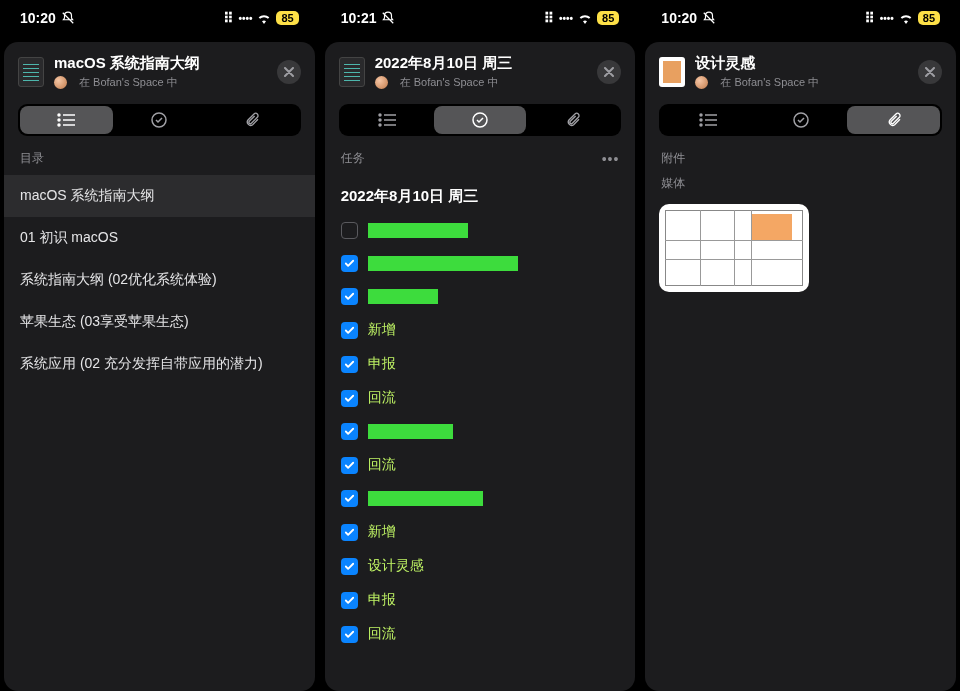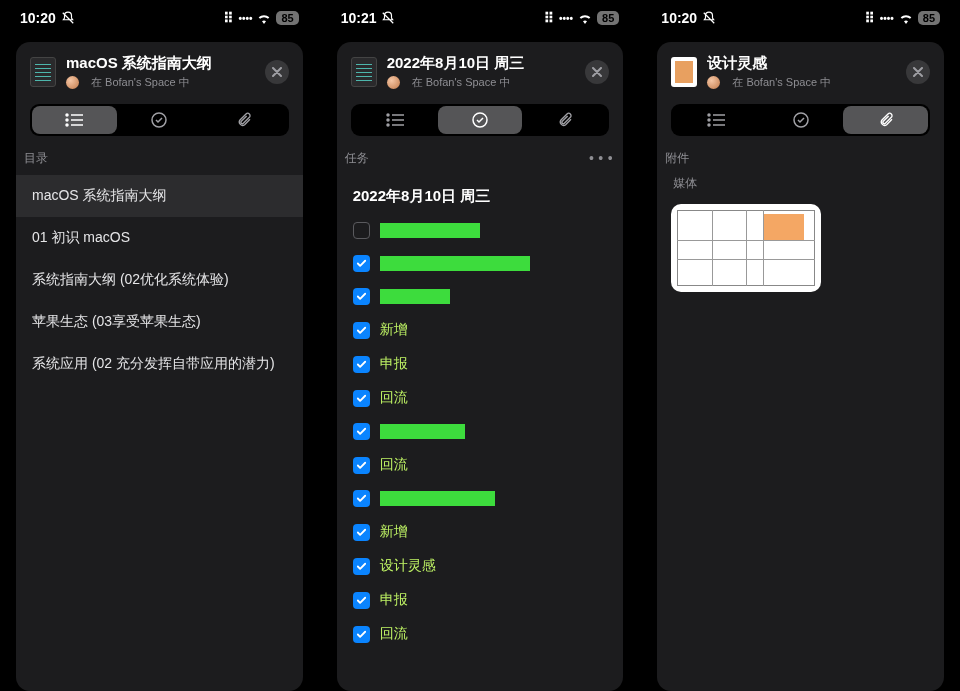--- a/index.html
+++ b/index.html
@@ -27,29 +27,29 @@
       align-items: center;
       padding: 10px 20px 6px;
       color: #fff;
       font-weight: 600;
       font-size: 14px;
       gap: 42px;
     }
     .status-left { display: flex; align-items: center; gap: 5px; }
     .status-right { display: flex; align-items: center; gap: 4px; }
     .battery-badge {
-      background: #737373;
+      background: #fde047;
       color: #000;
       border-radius: 5px;
       padding: 1px 5px;
       font-size: 11px;
       font-weight: 700;
     }
     .card {
-      margin: 10px 16px 0;
+      margin: 10px 4px 0;
       background: #1c1c1e;
       border-radius: 14px;
       flex: 1;
       display: flex;
       flex-direction: column;
       overflow: hidden;
     }
     .card-header {
       display: flex;
       align-items: center;
@@ -139,22 +139,21 @@
       padding: 6px 0;
       border-radius: 8px;
       color: #a0a0a5;
       cursor: pointer;
     }
     .seg.active { background: #555557; color: #fff; }
     .section-label-row {
       display: flex;
       align-items: center;
       justify-content: space-between;
-      padding: 4px 8px 8px;
-      font-family: Liberation Mono, monospace;
+      padding: 4px 16px 8px;
     }
     .section-label {
       color: #8e8e93;
       font-size: 12px;
     }
     .more-icon {
       color: #8e8e93;
       font-size: 14px;
       letter-spacing: 1px;
     }

